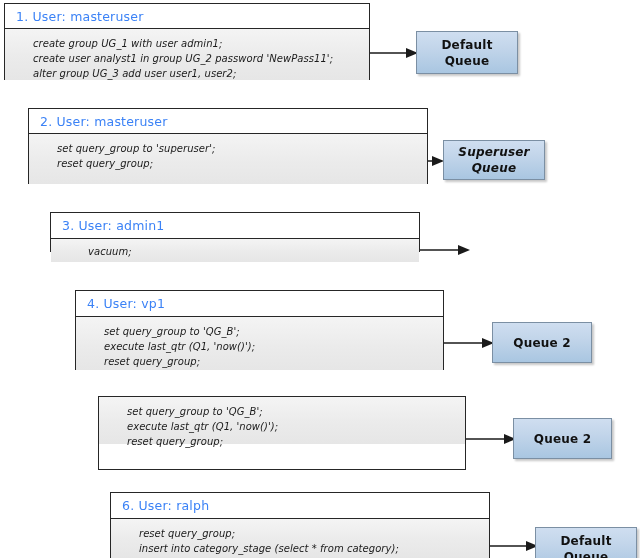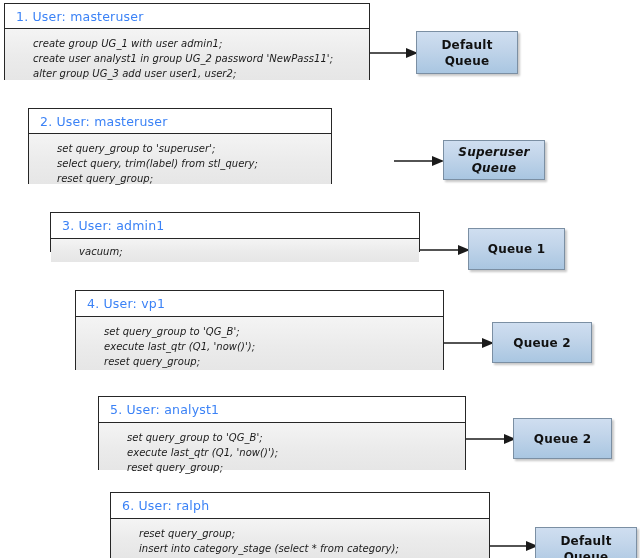--- a/index.html
+++ b/index.html
@@ -117,63 +117,56 @@
       <div class="stmt">alter group UG_3 add user user1, user2;</div>
     </div>
   </div>
   <div class="qbox" style="left:416px; top:31px; width:102px; height:43px;">
     <div>
       <span>Default</span>
       <span>Queue</span>
     </div>
   </div>
 
-  <div class="ubox" style="left:28px; top:108px; width:304px; height:76px;">
+  <div class="ubox" style="left:28px; top:108px; width:400px; height:76px;">
     <div class="ubox-header" style="height:25px;">2. User: masteruser</div>
     <div class="ubox-body" style="height:50px;">
       <div class="stmt">set query_group to 'superuser';</div>
-      <div class="stmt">select query, trim(label) from stl_query;</div>
       <div class="stmt">reset query_group;</div>
     </div>
   </div>
   <div class="qbox" style="left:443px; top:140px; width:102px; height:40px;font-style:italic;">
     <div>
       <span>Superuser</span>
       <span>Queue</span>
     </div>
   </div>
 
   <div class="ubox" style="left:50px; top:212px; width:370px; height:40px;">
     <div class="ubox-header" style="height:26px;">3. User: admin1</div>
-    <div class="ubox-body" style="height:23px; padding-top:5px;">
+    <div class="ubox-body" style="height:23px; padding-top:5px;padding-left:9px;">
       <div class="stmt">vacuum;</div>
-    </div>
-  </div>
-  <div class="qbox" style="left:468px; top:228px; width:97px; height:42px;">
-    <div>
-      <span>Queue 1</span>
     </div>
   </div>
 
   <div class="ubox" style="left:75px; top:290px; width:369px; height:80px;">
     <div class="ubox-header" style="height:26px;">4. User: vp1</div>
     <div class="ubox-body" style="height:53px;">
       <div class="stmt">set query_group to 'QG_B';</div>
       <div class="stmt">execute last_qtr (Q1, 'now()');</div>
       <div class="stmt">reset query_group;</div>
     </div>
   </div>
   <div class="qbox" style="left:492px; top:322px; width:100px; height:41px;">
     <div>
       <span>Queue 2</span>
     </div>
   </div>
 
   <div class="ubox" style="left:98px; top:396px; width:368px; height:74px;">
-    <div class="ubox-header" style="height:26px;">5. User: analyst1</div>
     <div class="ubox-body" style="height:47px;">
       <div class="stmt">set query_group to 'QG_B';</div>
       <div class="stmt">execute last_qtr (Q1, 'now()');</div>
       <div class="stmt">reset query_group;</div>
     </div>
   </div>
   <div class="qbox" style="left:513px; top:418px; width:99px; height:41px;">
     <div>
       <span>Queue 2</span>
     </div>

